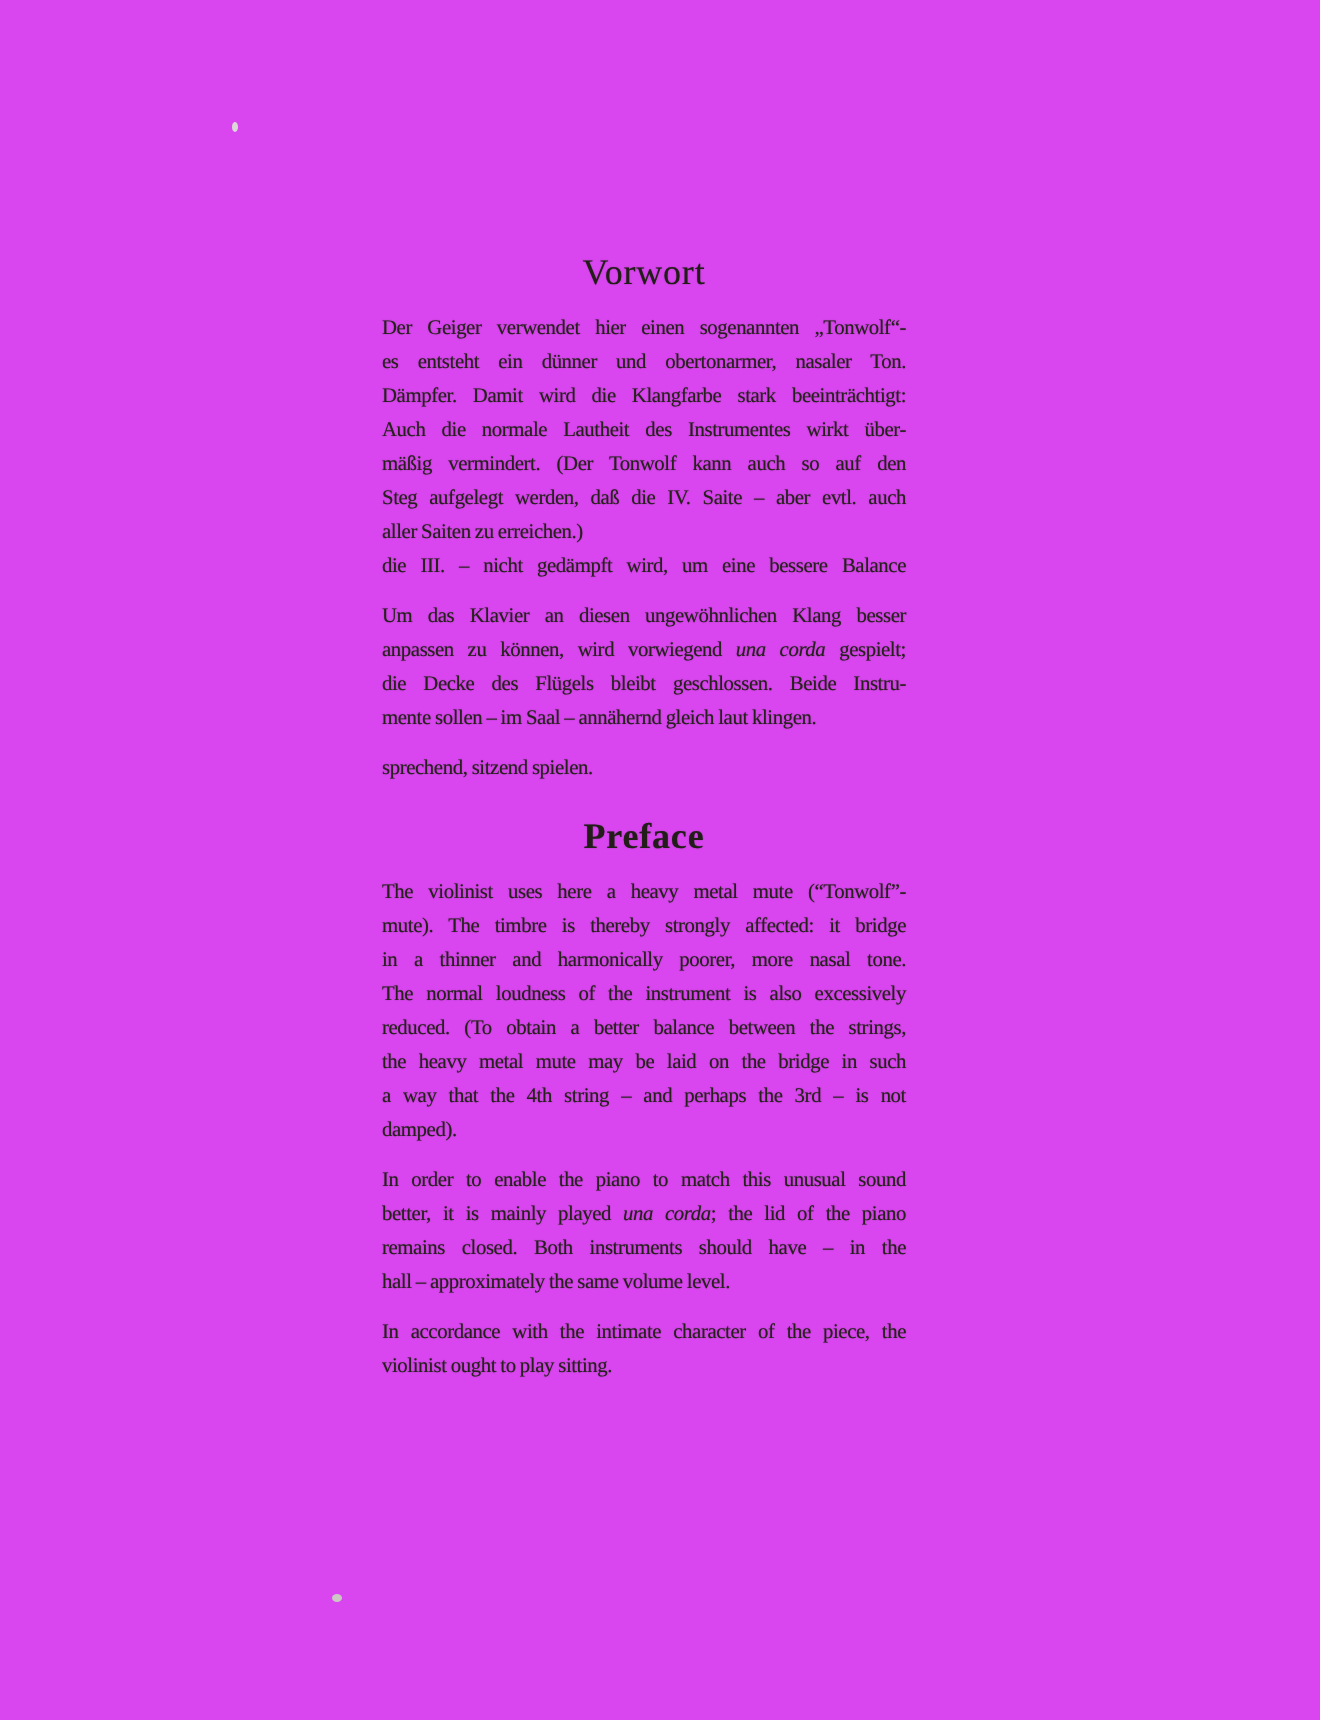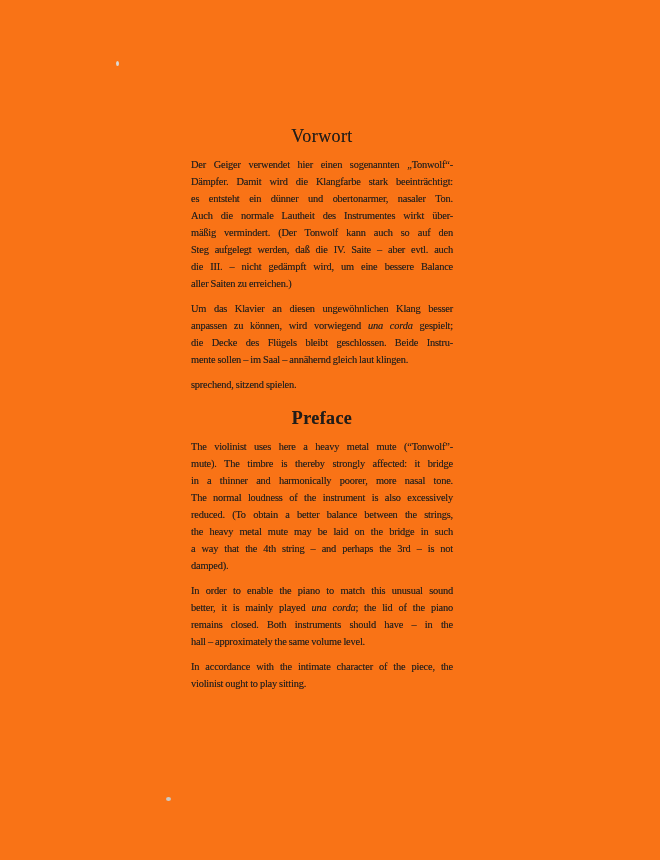--- a/index.html
+++ b/index.html
@@ -4,21 +4,21 @@
 <style>
   html, body {
     margin: 0;
     padding: 0;
     background: #ffffff;
   }
   .page {
     position: relative;
     width: 660px;
     height: 860px;
-    background: #f97316;
+    background: #d946ef;
     overflow: hidden;
     font-family: "Liberation Serif", "DejaVu Serif", serif;
   }
   .doc {
     position: absolute;
     left: 191px;
     top: 125px;
     width: 262px;
     color: #26211d;
     font-size: 10.4px;
@@ -63,27 +63,27 @@
 </head>
 <body>
 
 <div class="page">
   <div class="doc">
     <section>
       <h2 class="heading">Vorwort</h2>
       <div class="paras">
           <div class="para">
             <div class="line"><span>Der Geiger verwendet hier einen sogenannten „Tonwolf“-</span></div>
+            <div class="line"><span>es entsteht ein dünner und obertonarmer, nasaler Ton.</span></div>
             <div class="line"><span>Dämpfer. Damit wird die Klangfarbe stark beeinträchtigt:</span></div>
-            <div class="line"><span>es entsteht ein dünner und obertonarmer, nasaler Ton.</span></div>
             <div class="line"><span>Auch die normale Lautheit des Instrumentes wirkt über-</span></div>
             <div class="line"><span>mäßig vermindert. (Der Tonwolf kann auch so auf den</span></div>
             <div class="line"><span>Steg aufgelegt werden, daß die IV. Saite – aber evtl. auch</span></div>
+            <div class="line last"><span>aller Saiten zu erreichen.)</span></div>
             <div class="line"><span>die III. – nicht gedämpft wird, um eine bessere Balance</span></div>
-            <div class="line last"><span>aller Saiten zu erreichen.)</span></div>
           </div>
           <div class="para">
             <div class="line"><span>Um das Klavier an diesen ungewöhnlichen Klang besser</span></div>
             <div class="line"><span>anpassen zu können, wird vorwiegend </span><span class="it">una corda</span><span> gespielt;</span></div>
             <div class="line"><span>die Decke des Flügels bleibt geschlossen. Beide Instru-</span></div>
             <div class="line last"><span>mente sollen – im Saal – annähernd gleich laut klingen.</span></div>
           </div>
           <div class="para">
             <div class="line last"><span>sprechend, sitzend spielen.</span></div>
           </div>

